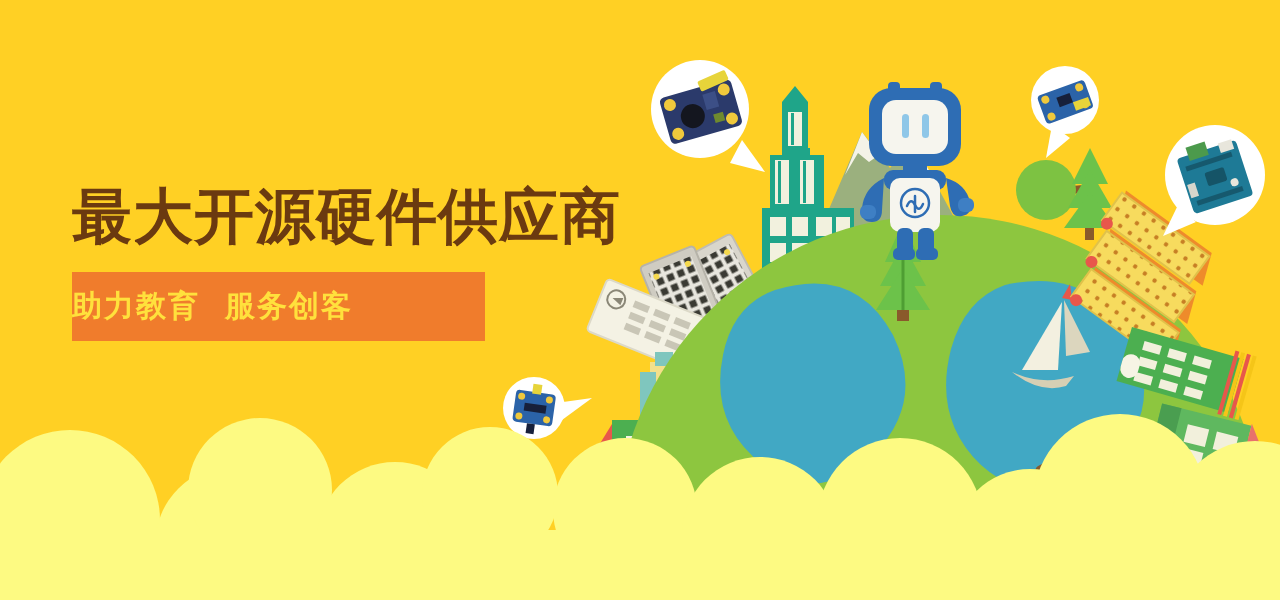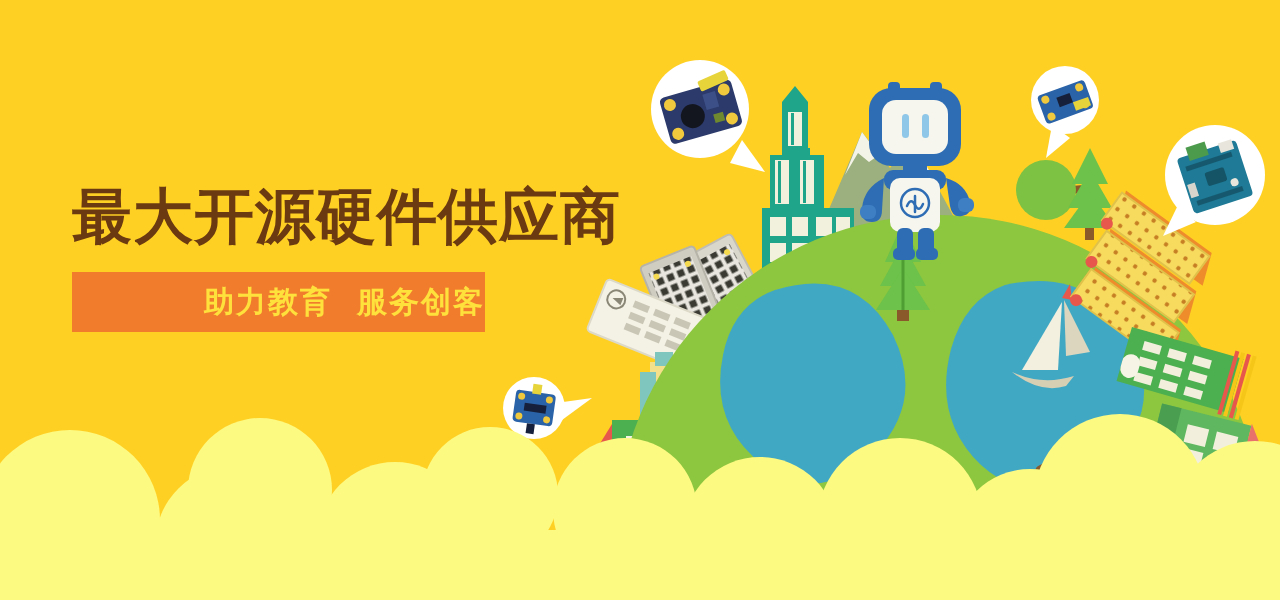--- a/index.html
+++ b/index.html
@@ -24,25 +24,25 @@
     font-family:"DejaVu Sans","Liberation Sans",sans-serif;
     font-size:60px;
     font-weight:bold;
     color:#6B3A10;
     letter-spacing:1px;
     line-height:1.05;
     white-space:nowrap;
   }
   .subline-box {
     margin-top:24px;
-    width:413px; height:60px;
+    width:413px; height:69px;
     background:#F07C2C;
     display:flex;
     align-items:center;
-    justify-content:flex-end;
+    justify-content:flex-start;
   }
   .subline {
     font-family:"DejaVu Sans","Liberation Sans",sans-serif;
     font-size:30px;
     font-weight:bold;
     color:#FFE13C;
     letter-spacing:2px;
     white-space:pre;
   }
 

